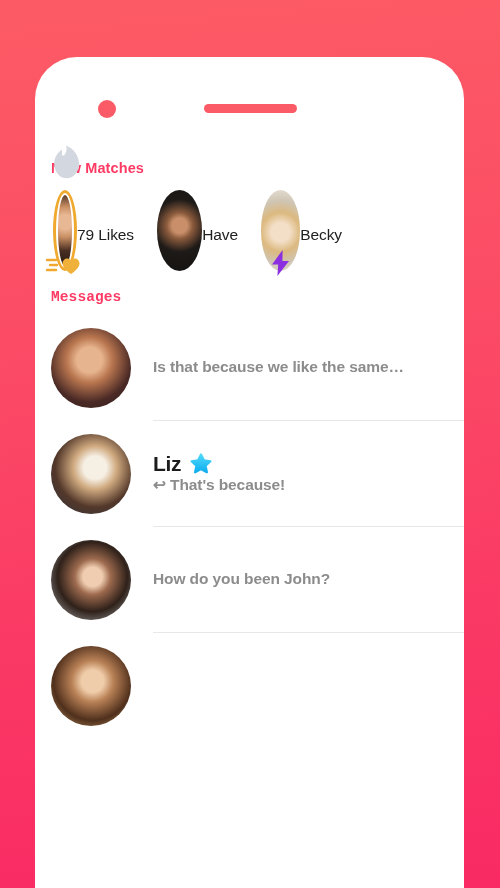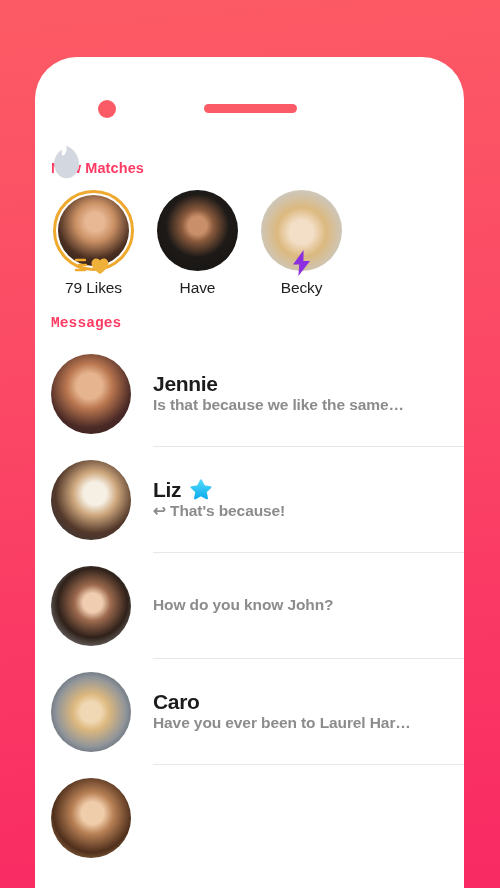--- a/index.html
+++ b/index.html
@@ -54,21 +54,20 @@
 
   
   #matches-row {
     display:flex;
     padding:14px 0 0 18px;
     gap:23px;
   }
   .match {
     width:81px;
     display:flex;
-    flex-direction:column;
     align-items:center;
   }
   .match-avatar-wrap {
     position:relative;
     width:81px; height:81px;
   }
   .match-avatar {
     position:absolute; inset:0;
     border-radius:50%;
     background-size:cover;
@@ -217,23 +216,20 @@
 
   </div>
 
   <div class="section-title" id="messages-title">Messages</div>
 
   <div id="messages-list">
 
     <div class="msg-row">
       <div class="msg-avatar" style="background-image:radial-gradient(circle at 48% 40%, #e6b48e 0 20%, #b9764f 36%, #4b2a26 66%, #2b1a18 100%);"></div>
       <div class="msg-text">
-        <div class="msg-name-line">
-          <span class="msg-name">Jennie</span>
-        </div>
         <div class="msg-preview">Is that because we like the same…</div>
       </div>
       <div class="msg-divider"></div>
     </div>
 
     <div class="msg-row">
       <div class="msg-avatar" style="background-image:radial-gradient(circle at 55% 42%, #f6efe4 0 18%, #cfa97f 34%, #53382a 62%, #27323f 100%);"></div>
       <div class="msg-text">
         <div class="msg-name-line">
           <span class="msg-name">Liz</span>
@@ -250,34 +246,24 @@
           </span>
         </div>
         <div class="msg-preview">↩ That's because!</div>
       </div>
       <div class="msg-divider"></div>
     </div>
 
     <div class="msg-row">
       <div class="msg-avatar" style="background-image:radial-gradient(circle at 52% 46%, #f0cdb0 0 16%, #9d6a4e 30%, #2f211a 58%, #b9bcbd 100%);"></div>
       <div class="msg-text">
-        <div class="msg-preview">How do you know John?</div>
+        <div class="msg-preview">How do you been John?</div>
       </div>
       <div class="msg-divider"></div>
     </div>
 
-    <div class="msg-row">
-      <div class="msg-avatar" style="background-image:radial-gradient(circle at 50% 50%, #f0d8b4 0 18%, #dcb87e 32%, #8f949a 62%, #20303f 100%);"></div>
-      <div class="msg-text">
-        <div class="msg-name-line">
-          <span class="msg-name">Caro</span>
-        </div>
-        <div class="msg-preview">Have you ever been to Laurel Har…</div>
-      </div>
-      <div class="msg-divider"></div>
-    </div>
 
     <div class="msg-row">
       <div class="msg-avatar" style="background-image:radial-gradient(circle at 52% 44%, #f0cdaa 0 18%, #b98156 34%, #50301c 64%, #c9a06a 100%);"></div>
     </div>
 
   </div>
 </div>
 
 </body></html>

